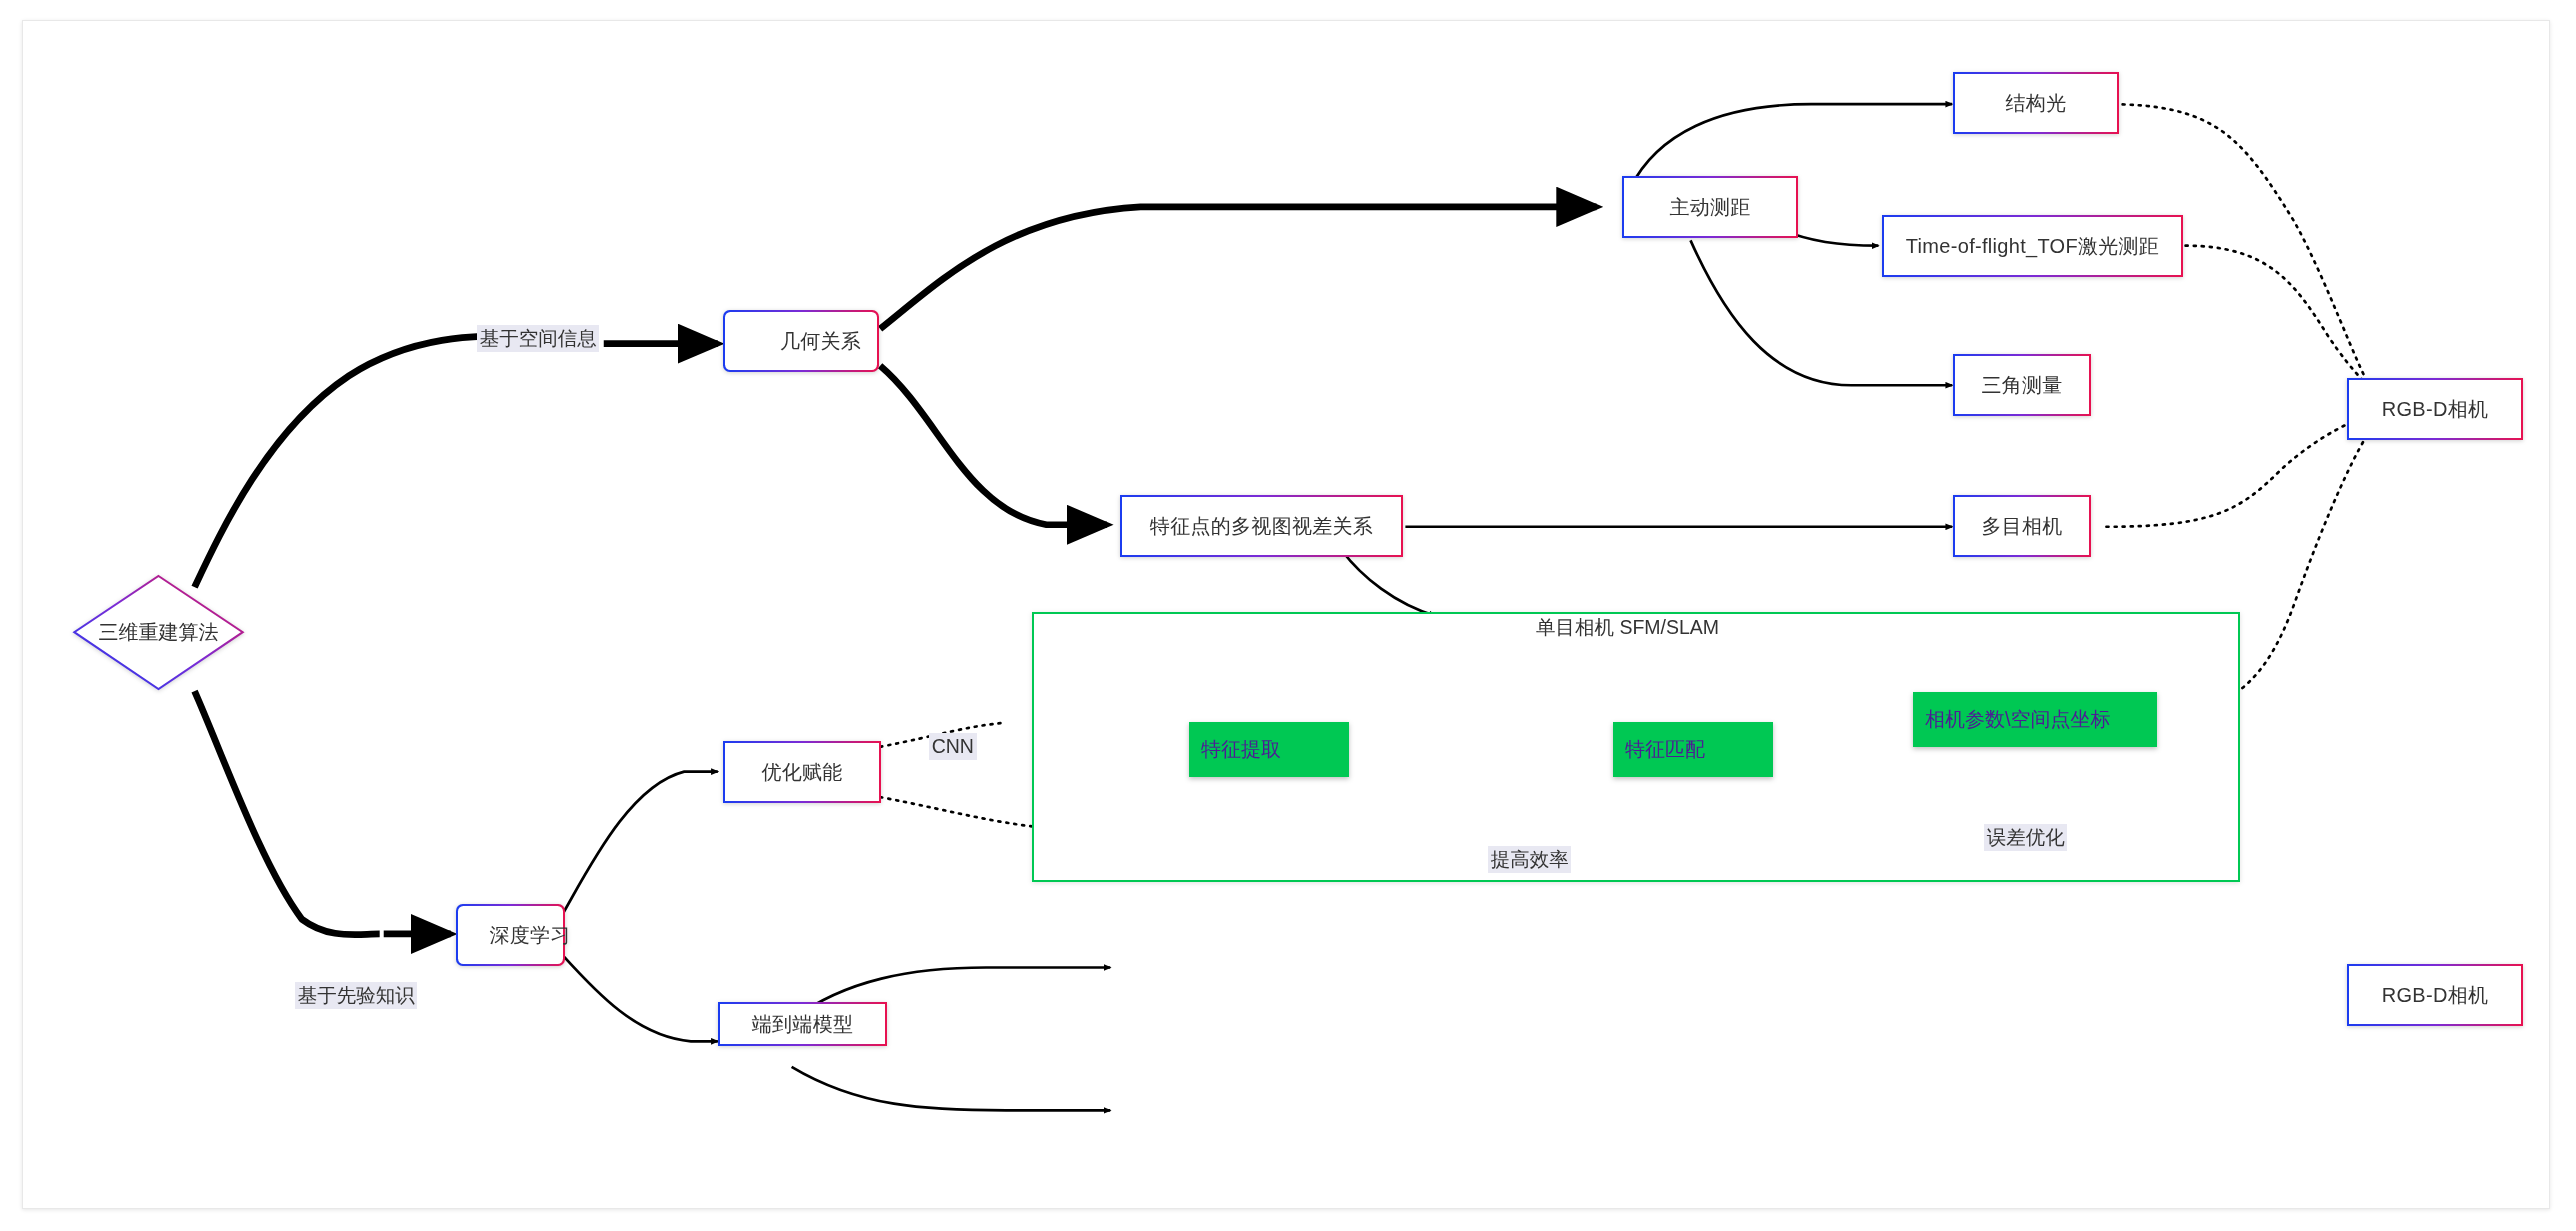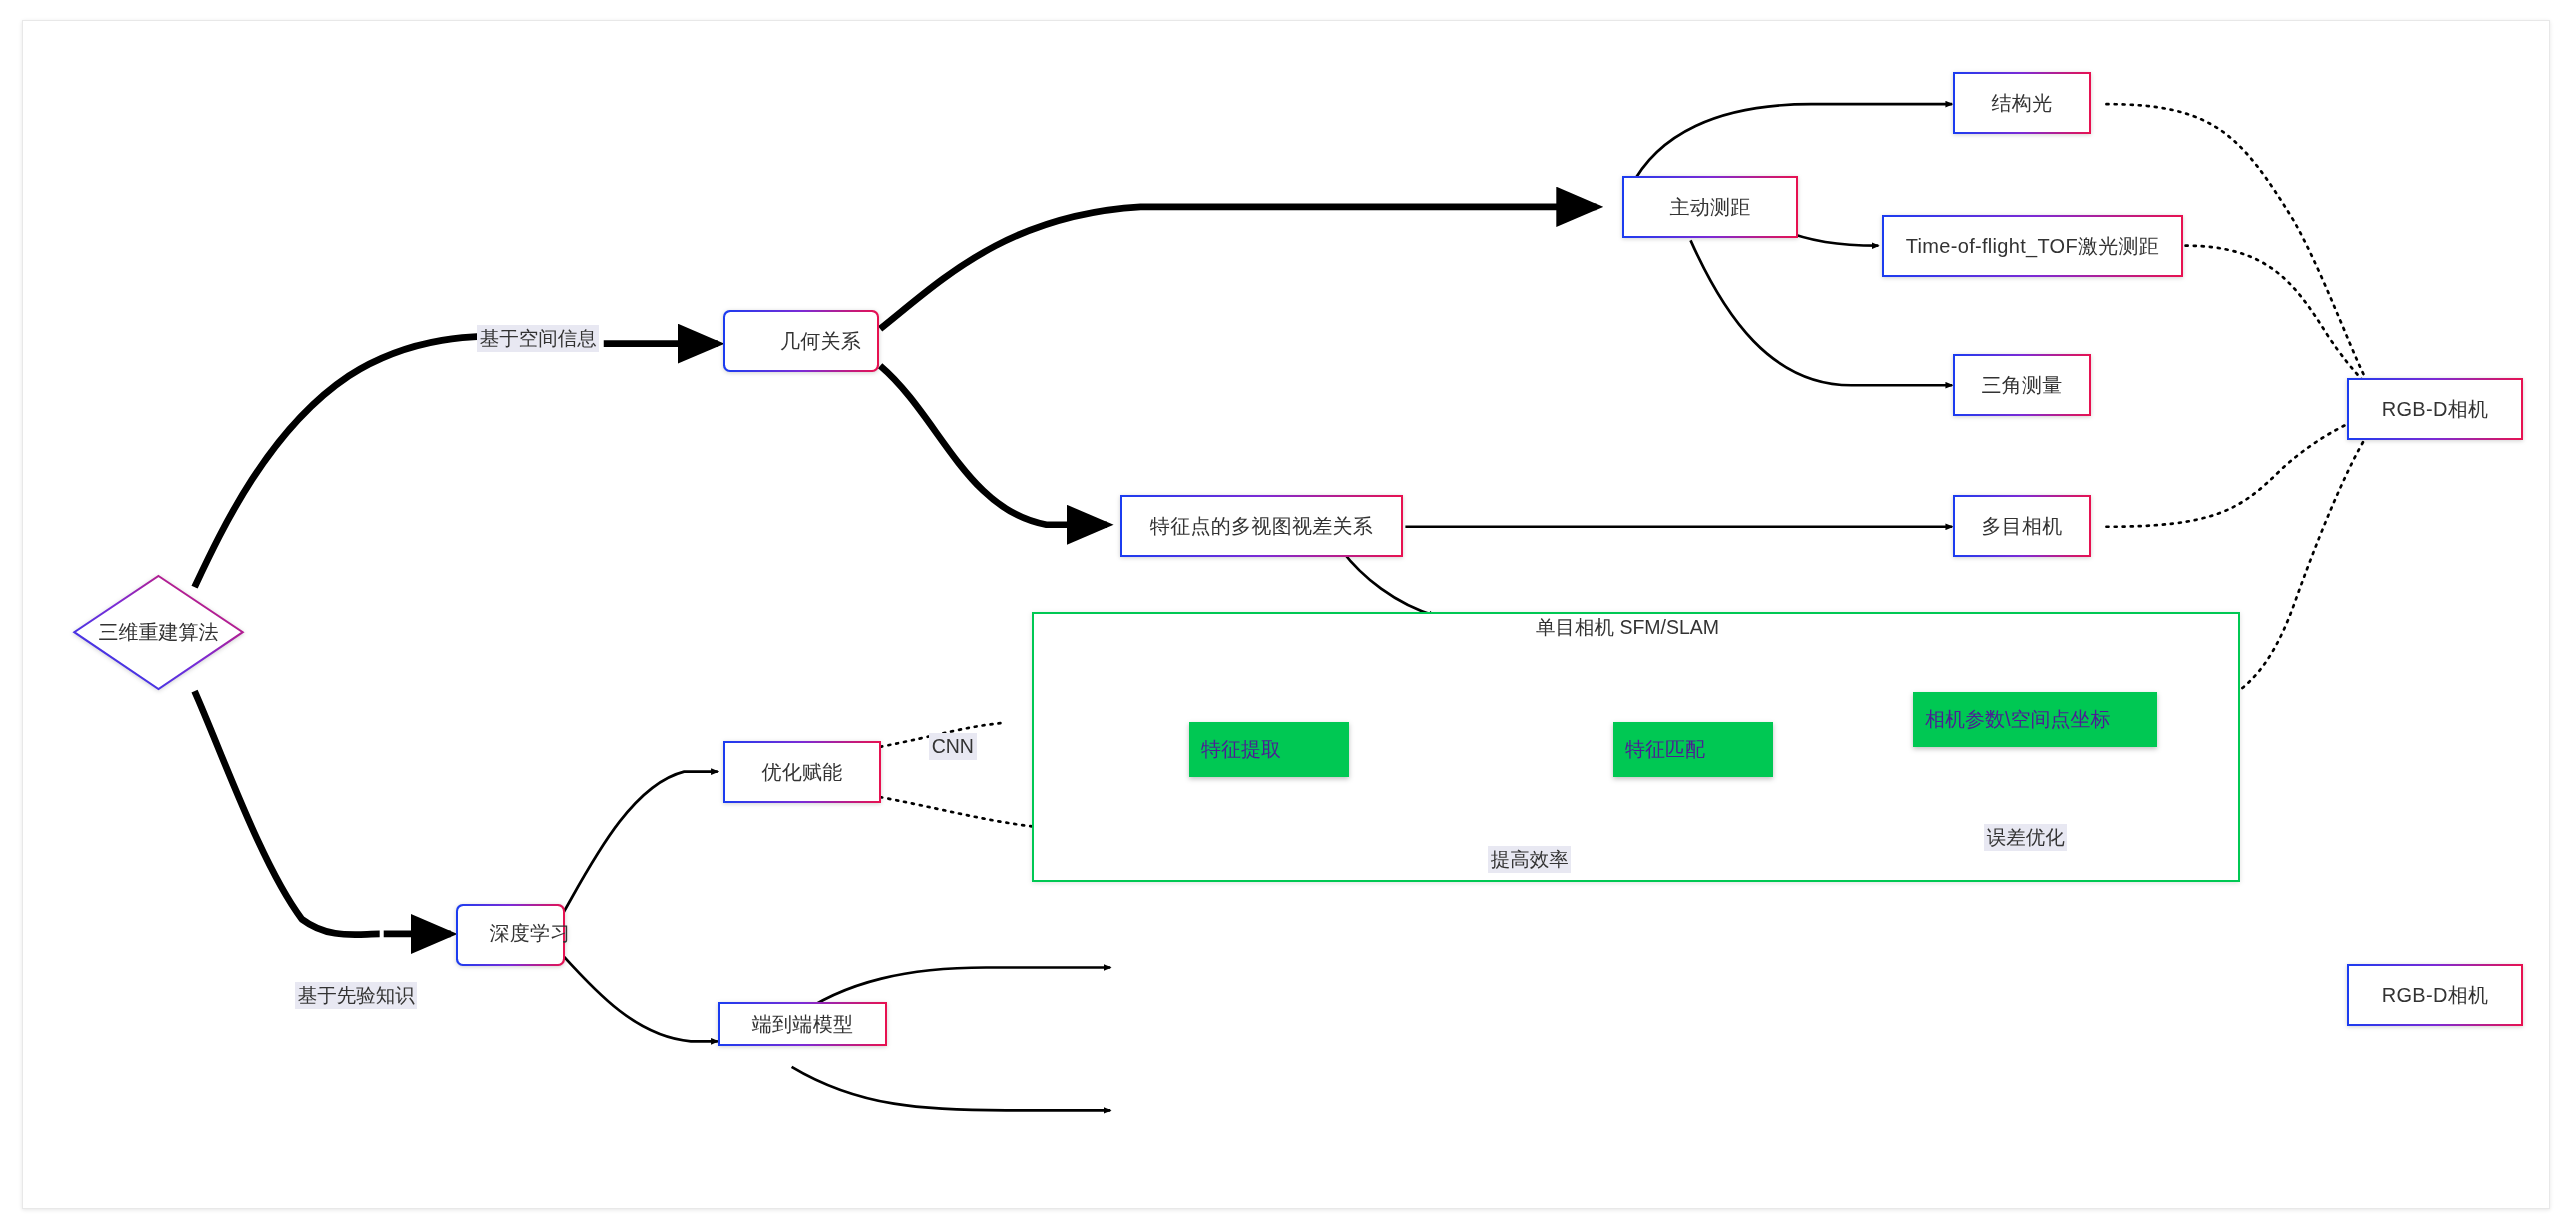--- a/index.html
+++ b/index.html
@@ -141,21 +141,21 @@
         <span class="inner">几何关系</span>
       </div>
   </div>
 
   <div class="node grad" style="left:1622px;top:176px;width:176px;height:62px;">
     <div class="fill">
         <span class="inner">主动测距</span>
       </div>
   </div>
 
-  <div class="node grad" style="left:1953px;top:72px;width:138px;height:62px;">
+  <div class="node grad" style="left:1953px;top:72px;width:166px;height:62px;">
     <div class="fill">
         <span class="inner">结构光</span>
       </div>
   </div>
 
   <div class="node grad" style="left:1882px;top:215px;width:301px;height:62px;">
     <div class="fill">
         <span class="inner">Time-of-flight_TOF激光测距</span>
       </div>
   </div>
@@ -183,21 +183,21 @@
         <span class="inner">RGB-D相机</span>
       </div>
   </div>
 
   <div class="node grad" style="left:2347px;top:964px;width:176px;height:62px;">
     <div class="fill">
         <span class="inner">RGB-D相机</span>
       </div>
   </div>
 
-  <div class="node grad rounded" style="left:456px;top:904px;width:109px;height:62px;font-family:Liberation Mono, monospace;">
+  <div class="node grad rounded" style="left:456px;top:904px;width:109px;height:62px;">
     <div class="fill">
         <span class="inner">深度学习</span>
       </div>
   </div>
 
   <div class="node grad" style="left:723px;top:741px;width:158px;height:62px;">
     <div class="fill">
         <span class="inner">优化赋能</span>
       </div>
   </div>

